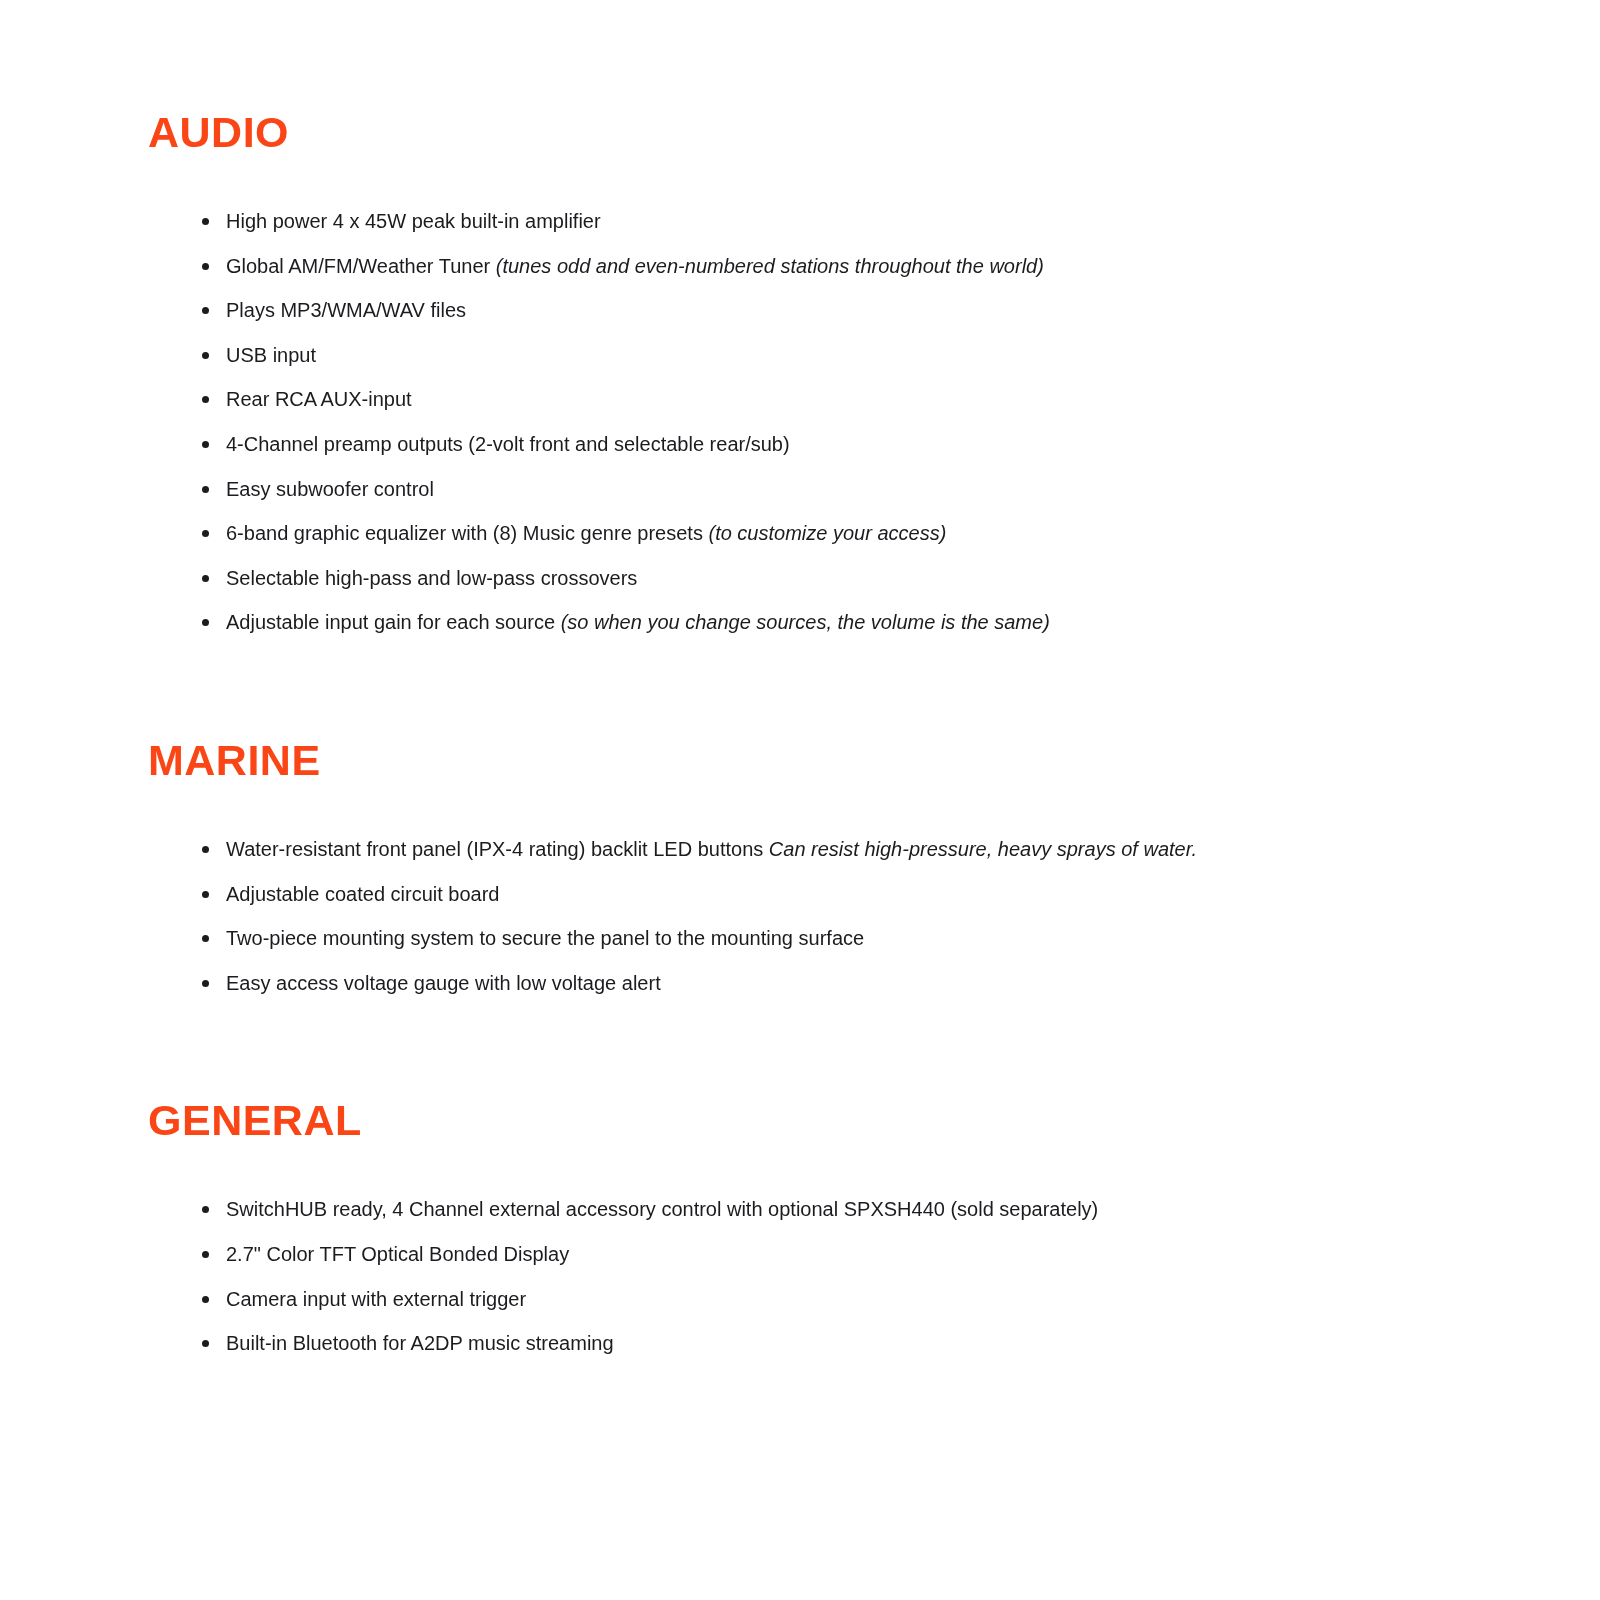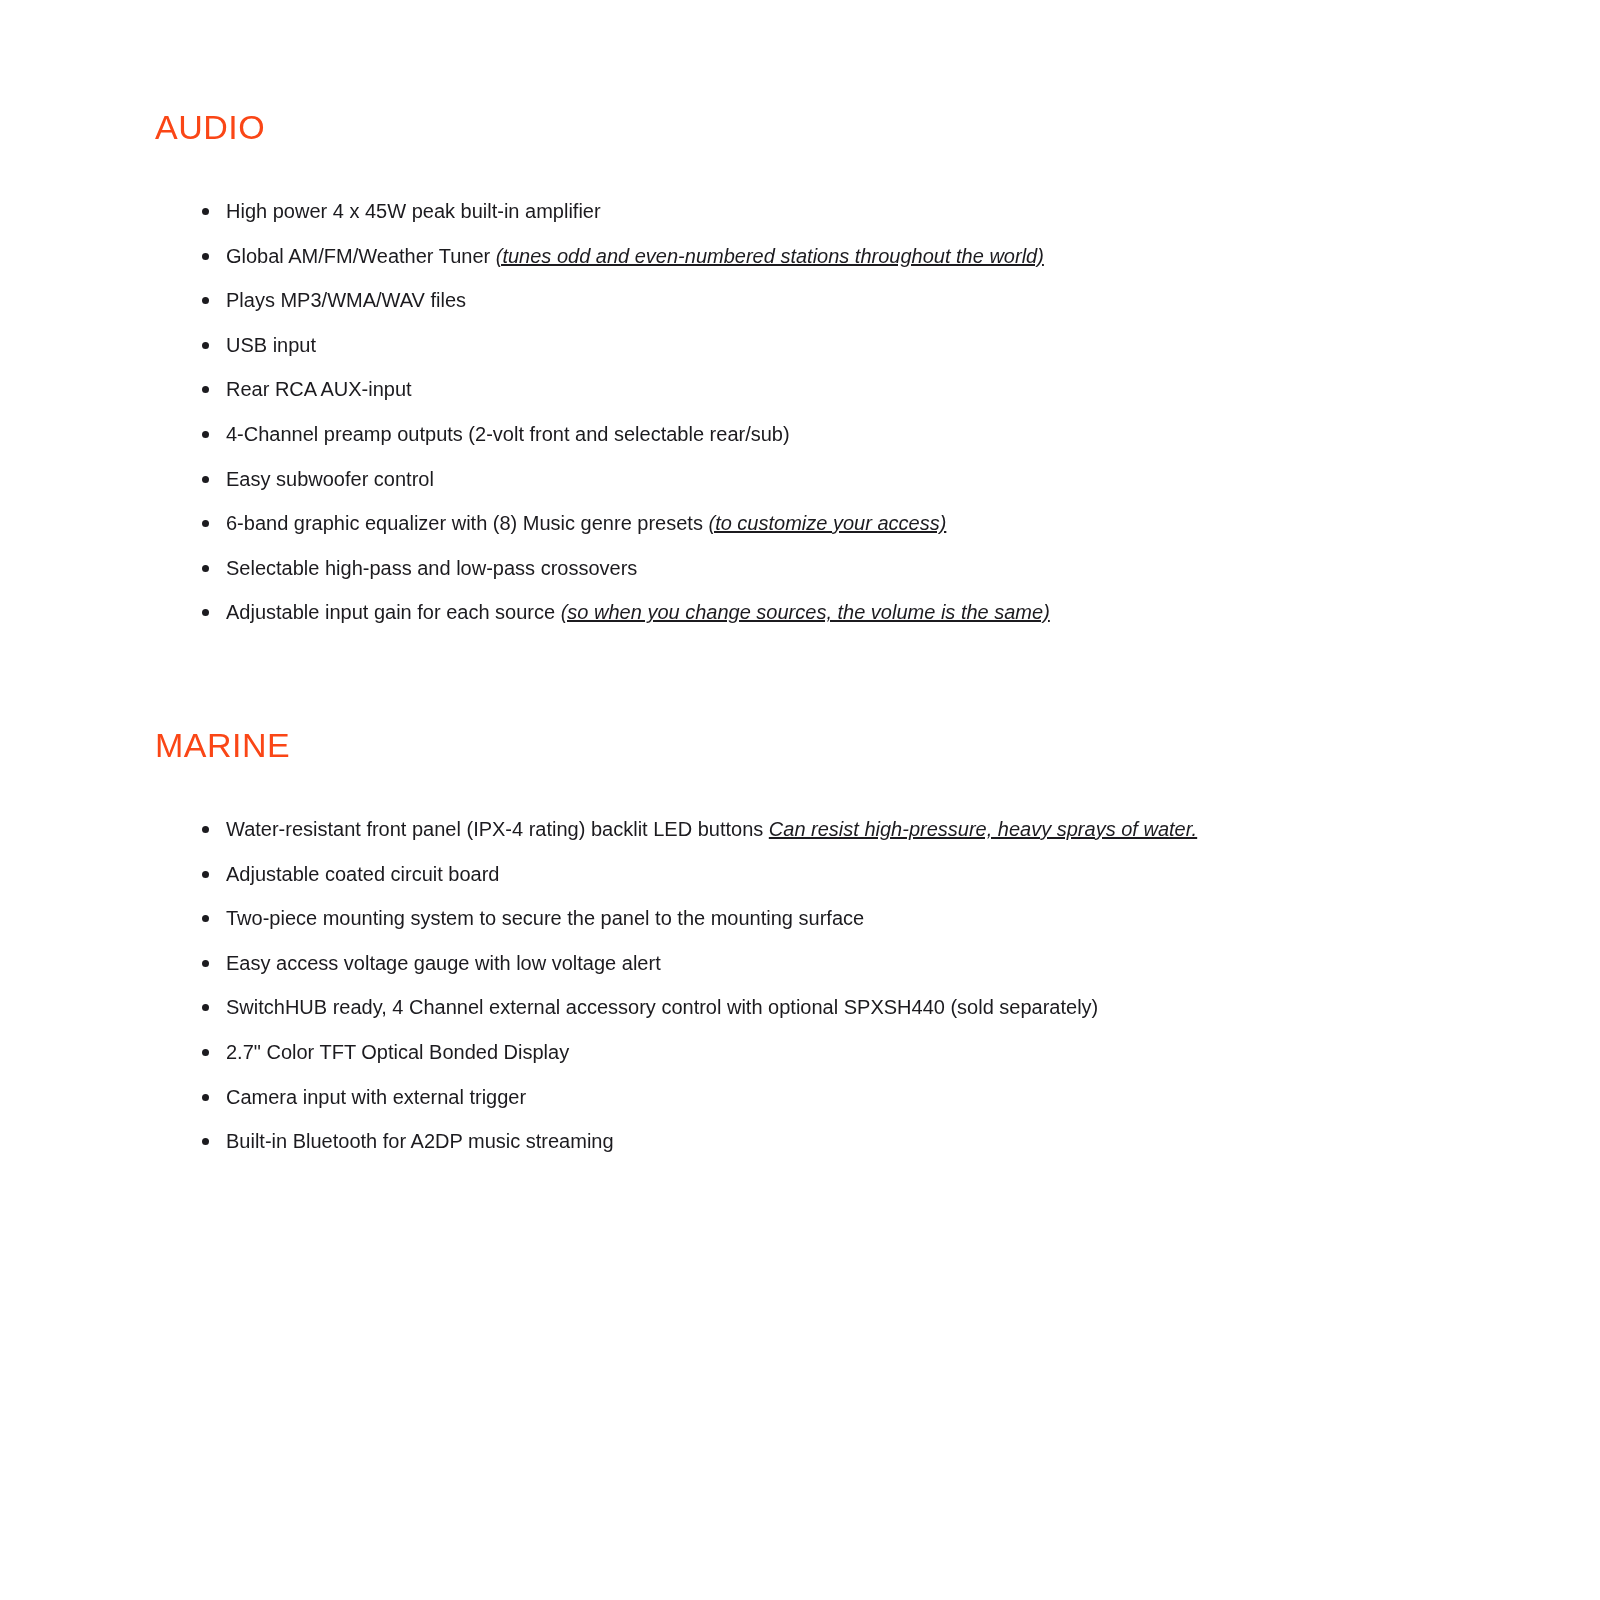--- a/index.html
+++ b/index.html
@@ -23,24 +23,24 @@
   }
 
   .page {
     padding: 108px 150px 0 148px;
   }
 
   section.spec-section { margin: 0; }
 
   h2.section-heading {
     color: var(--heading-color);
-    font-size: 34px;
-    font-weight: 400;
+    font-size: 43px;
+    font-weight: 700;
     letter-spacing: 0.5px;
-    margin: 0 0 46px 7px;
+    margin: 0 0 46px 0;
   }
 
   section.spec-section + section.spec-section h2.section-heading {
     margin-top: 96px;
   }
 
   ul.bullet-list {
     list-style: disc outside;
     padding-left: 74px;
     max-width: 1260px;
@@ -54,21 +54,20 @@
     max-width: 1180px;
   }
 
   ul.bullet-list li::marker {
     color: var(--text-color);
     font-size: 22px;
   }
 
   ul.bullet-list li em {
     font-style: italic;
-    text-decoration: underline;
   }
 </style>
 </head>
 <body>
 
 <main class="page">
 
   <section class="spec-section">
     <h2 class="section-heading">AUDIO</h2>
     <ul class="bullet-list">
@@ -89,20 +88,21 @@
     <h2 class="section-heading">MARINE</h2>
     <ul class="bullet-list">
       <li><span>Water-resistant front panel (IPX-4 rating) backlit LED buttons</span> <em>Can resist high-pressure, heavy sprays of water.</em></li>
       <li><span>Adjustable coated circuit board</span> <em></em></li>
       <li><span>Two-piece mounting system to secure the panel to the mounting surface</span> <em></em></li>
       <li><span>Easy access voltage gauge with low voltage alert</span> <em></em></li>
     </ul>
   </section>
 
   <section class="spec-section">
+    <h2 class="section-heading">GENERAL</h2>
     <ul class="bullet-list">
       <li><span>SwitchHUB ready, 4 Channel external accessory control with optional SPXSH440 (sold separately)</span> <em></em></li>
       <li><span>2.7" Color TFT Optical Bonded Display</span> <em></em></li>
       <li><span>Camera input with external trigger</span> <em></em></li>
       <li><span>Built-in Bluetooth for A2DP music streaming</span> <em></em></li>
     </ul>
   </section>
 
 </main>
 

